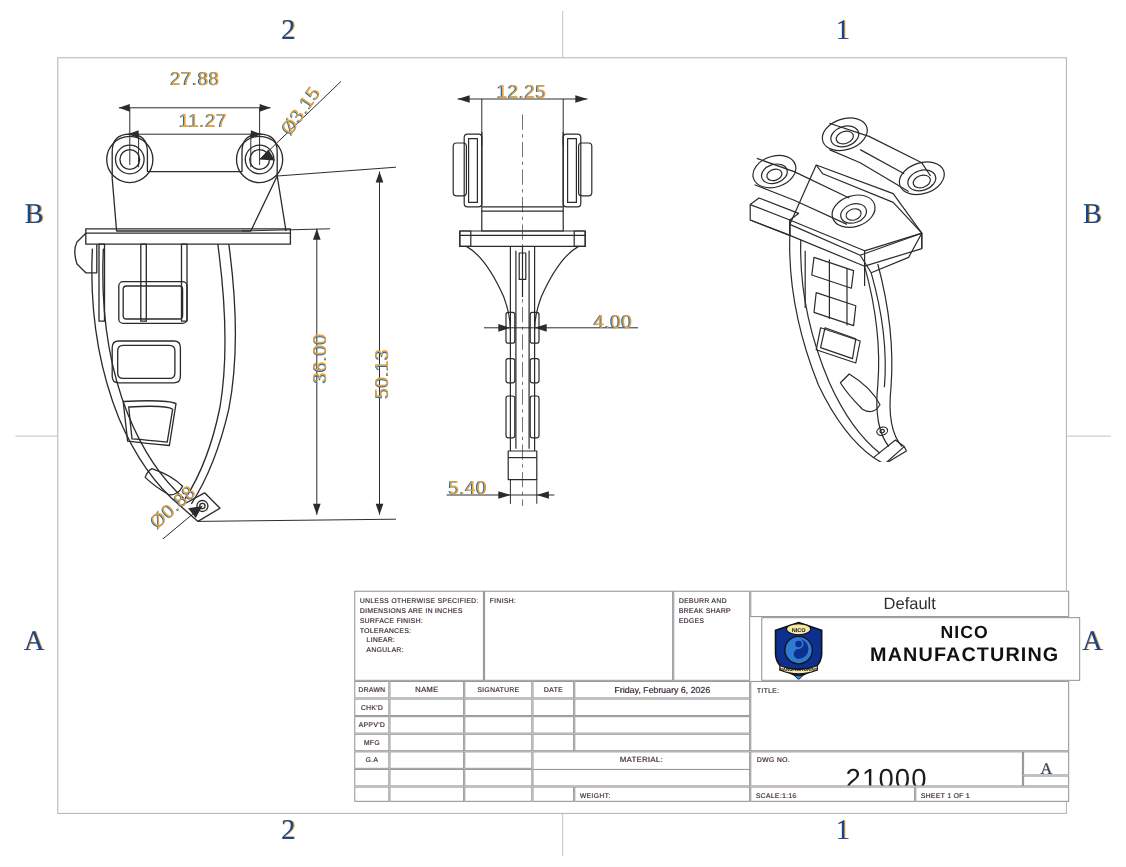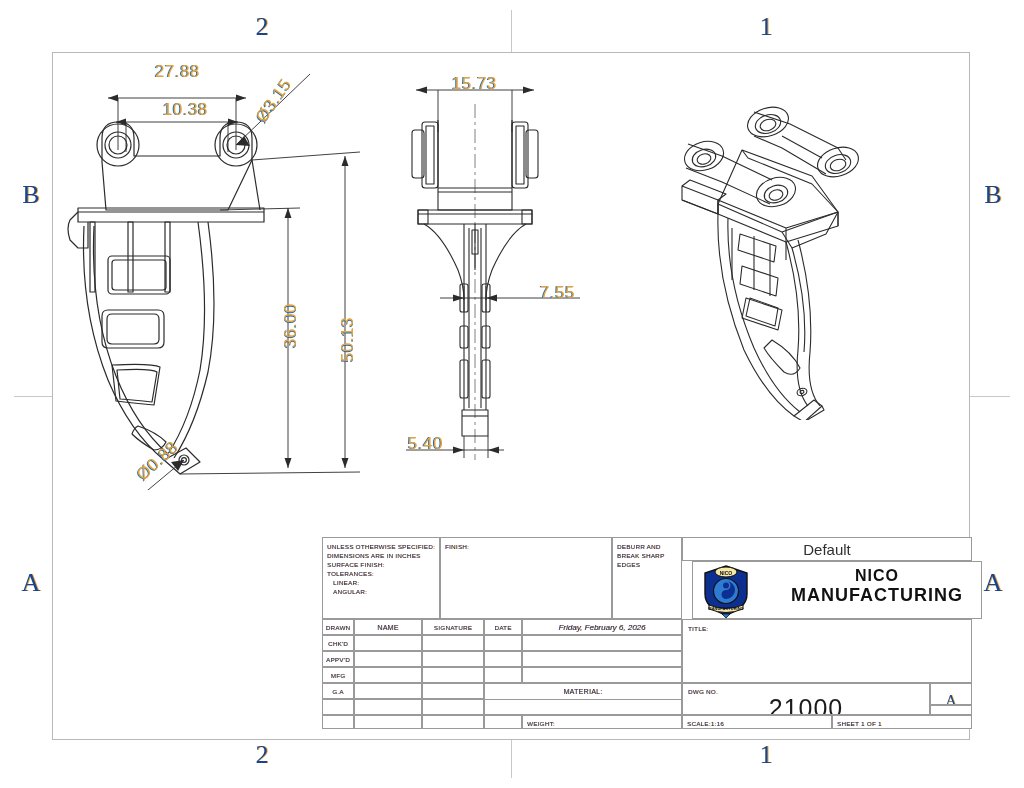--- a/index.html
+++ b/index.html
@@ -172,21 +172,21 @@
       <path d="M228 148 l-3.5 10 h7 z" fill="#2b2b2b" stroke="none"></path>
       <path d="M228 408 l-3.5 -10 h7 z" fill="#2b2b2b" stroke="none"></path>
 
       <line x1="285" y1="96" x2="285" y2="408"></line>
       <path d="M285 96 l-3.5 10 h7 z" fill="#2b2b2b" stroke="none"></path>
       <path d="M285 408 l-3.5 -10 h7 z" fill="#2b2b2b" stroke="none"></path>
     </g>
   </svg>
 
   <div class="dim" style="left:155px;top:62px;">27.88</div>
-  <div class="dim" style="left:163px;top:100px;">10.38</div>
+  <div class="dim" style="left:163px;top:100px;">11.27</div>
   <div class="dim rot45" style="left:252px;top:115px;">Ø3.15</div>
   <div class="dim rot90" style="left:338px;top:362px;">50.13</div>
   <div class="dim rot90" style="left:281px;top:348px;">36.00</div>
   <div class="dim rot58" style="left:133px;top:470px;">Ø0.88</div>
 
   <svg style="position:absolute;left:400px;top:60px;" width="200" height="410" viewBox="0 0 200 410">
     <g fill="none" stroke="#2b2b2b" stroke-width="1.1" stroke-linejoin="round">
 
       <rect x="22" y="62" width="16" height="66" rx="3"></rect>
       <rect x="26" y="66" width="8" height="58"></rect>
@@ -247,22 +247,22 @@
       <path d="M86 238 l11 -3.5 v7 z" fill="#2b2b2b" stroke="none"></path>
 
       <line x1="64" y1="376" x2="64" y2="398"></line>
       <line x1="88" y1="376" x2="88" y2="398"></line>
       <line x1="6" y1="390" x2="104" y2="390"></line>
       <path d="M64 390 l-11 -3.5 v7 z" fill="#2b2b2b" stroke="none"></path>
       <path d="M88 390 l11 -3.5 v7 z" fill="#2b2b2b" stroke="none"></path>
     </g>
   </svg>
 
-  <div class="dim" style="left:452px;top:74px;">15.73</div>
-  <div class="dim" style="left:540px;top:283px;">7.55</div>
+  <div class="dim" style="left:452px;top:74px;">12.25</div>
+  <div class="dim" style="left:540px;top:283px;">4.00</div>
   <div class="dim" style="left:408px;top:434px;">5.40</div>
 
   <svg style="position:absolute;left:662px;top:100px;" width="230" height="320" viewBox="0 0 230 320">
     <g fill="none" stroke="#2b2b2b" stroke-width="1.1" stroke-linejoin="round">
 
       <ellipse cx="106" cy="22" rx="21" ry="14" transform="rotate(-18 106 22)"></ellipse>
       <ellipse cx="106" cy="24" rx="13" ry="9" transform="rotate(-18 106 24)"></ellipse>
       <ellipse cx="106" cy="25" rx="8" ry="5.5" transform="rotate(-18 106 25)"></ellipse>
 
       <ellipse cx="176" cy="62" rx="21" ry="14" transform="rotate(-18 176 62)"></ellipse>
@@ -371,21 +371,21 @@
     <div class="cell" style="left:32px;top:82px;width:68px;height:16px;">
       <div class="tbtxt c big" style="top:4px;">NAME</div>
     </div>
     <div class="cell" style="left:100px;top:82px;width:62px;height:16px;">
       <div class="tbtxt c" style="top:4px;">SIGNATURE</div>
     </div>
     <div class="cell" style="left:162px;top:82px;width:38px;height:16px;">
       <div class="tbtxt c" style="top:4px;">DATE</div>
     </div>
     <div class="cell" style="left:200px;top:82px;width:160px;height:16px;">
-      <div class="datetxt" style="top:3px;font-style:italic;">Friday, February 6, 2026</div>
+      <div class="datetxt" style="top:3px;">Friday, February 6, 2026</div>
     </div>
 
     <div class="cell" style="left:0;top:98px;width:32px;height:16px;">
       <div class="tbtxt c" style="top:4px;">CHK'D</div>
     </div>
     <div class="cell" style="left:32px;top:98px;width:68px;height:16px;"></div>
     <div class="cell" style="left:100px;top:98px;width:62px;height:16px;"></div>
     <div class="cell" style="left:162px;top:98px;width:38px;height:16px;"></div>
     <div class="cell" style="left:200px;top:98px;width:160px;height:16px;"></div>
 

